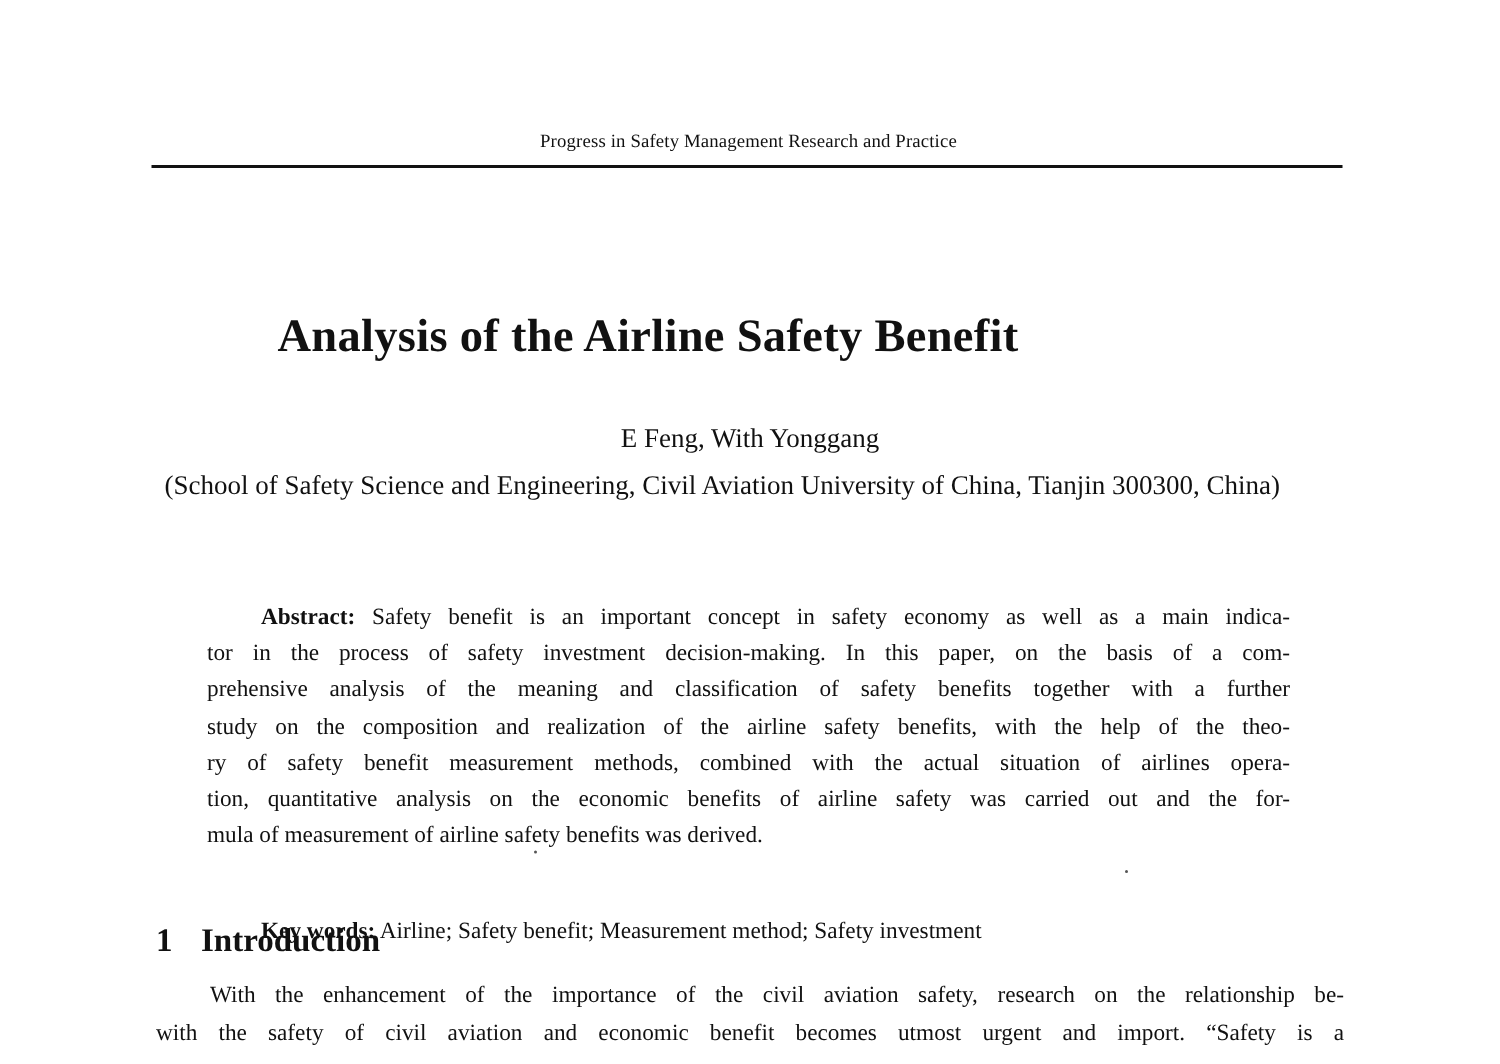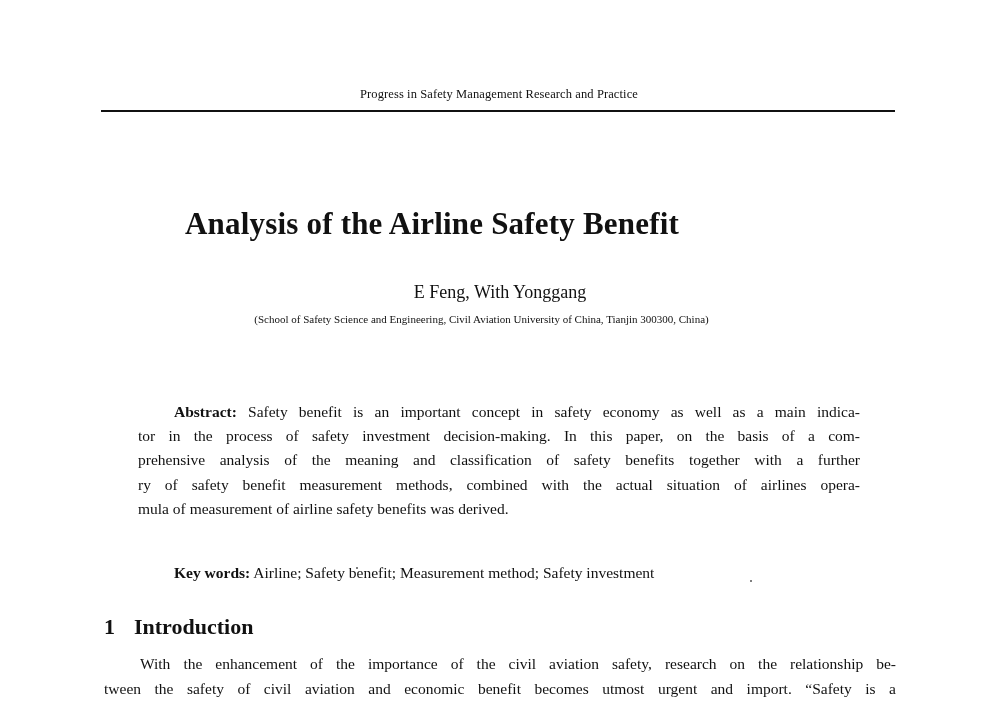--- a/index.html
+++ b/index.html
@@ -4,21 +4,21 @@
 <style>
   html, body { margin: 0; padding: 0; background: #ffffff; }
   body { width: 1000px; height: 709px; position: relative; overflow: hidden;
          font-family: "Liberation Serif", "DejaVu Serif", serif; color: #111; }
   .running-head { position: absolute; top: 87px; left: 0; width: 998px; text-align: center;
                   font-size: 12.5px; letter-spacing: 0.1px; }
   .head-rule { position: absolute; top: 110px; left: 101px; width: 794px; height: 2px; background: #111; }
   .title { position: absolute; top: 206px; left: 0; width: 864px; text-align: center;
            font-size: 31px; font-weight: bold; letter-spacing: 0.2px; }
   .authors { position: absolute; top: 282px; left: 0; width: 1000px; text-align: center; font-size: 18px; }
-  .affiliation { position: absolute; top: 313px; left: 0; width: 963px; text-align: center; font-size: 11px; }
+  .affiliation { position: absolute; top: 313px; left: 0; width: 963px; text-align: center; font-size: 18px; }
   .abstract { position: absolute; top: 360px; left: 138px; width: 722px; font-size: 15.5px; line-height: 24.2px;
               text-align: justify; }
   .abstract .line { display: block; white-space: nowrap; text-align-last: justify; }
   .abstract .line.last { text-align-last: left; }
   .abstract .indent { padding-left: 36px; margin-top: 40px; }
   .kw-label, .abs-label { font-weight: bold; }
   .section-heading { position: absolute; top: 614px; left: 104px; font-size: 22px; font-weight: bold; }
   .section-heading .num { display: inline-block; width: 30px; }
   .intro { position: absolute; top: 651px; left: 104px; width: 792px; font-size: 15.5px; line-height: 25px; }
   .intro .line { display: block; white-space: nowrap; text-align: justify; text-align-last: justify; }
@@ -32,28 +32,30 @@
 <div class="head-rule"></div>
 
 <div class="title">Analysis of the Airline Safety Benefit</div>
 <div class="authors">E Feng, With Yonggang</div>
 <div class="affiliation">(School of Safety Science and Engineering, Civil Aviation University of China, Tianjin 300300, China)</div>
 
 <div class="abstract">
   <span class="line indent"><span class="abs-label">Abstract:</span><span> Safety benefit is an important concept in safety economy as well as a main indica-</span></span>
   <span class="line">tor in the process of safety investment decision-making. In this paper, on the basis of a com-</span>
   <span class="line">prehensive analysis of the meaning and classification of safety benefits together with a further</span>
+  <span class="line">study on the composition and realization of the airline safety benefits, with the help of the theo-</span>
   <span class="line">ry of safety benefit measurement methods, combined with the actual situation of airlines opera-</span>
+  <span class="line">tion, quantitative analysis on the economic benefits of airline safety was carried out and the for-</span>
   <span class="line last">mula of measurement of airline safety benefits was derived.</span>
   <span class="line last indent"><span class="kw-label">Key words:</span><span> Airline; Safety benefit; Measurement method; Safety investment</span></span>
 </div>
 
 <div class="speck" style="top:567px;left:356px;"></div>
 <div class="speck" style="top:580px;left:750px;"></div>
 
 <div class="section-heading">
   <span class="num">1</span><span>Introduction</span>
 </div>
 
 <div class="intro">
   <span class="line indent">With the enhancement of the importance of the civil aviation safety, research on the relationship be-</span>
-  <span class="line">tween the safety of civil aviation and economic benefit becomes utmost urgent and import. “Safety is a</span>
+  <span class="line">with the safety of civil aviation and economic benefit becomes utmost urgent and import. “Safety is a</span>
 </div>
 
 </body></html>

